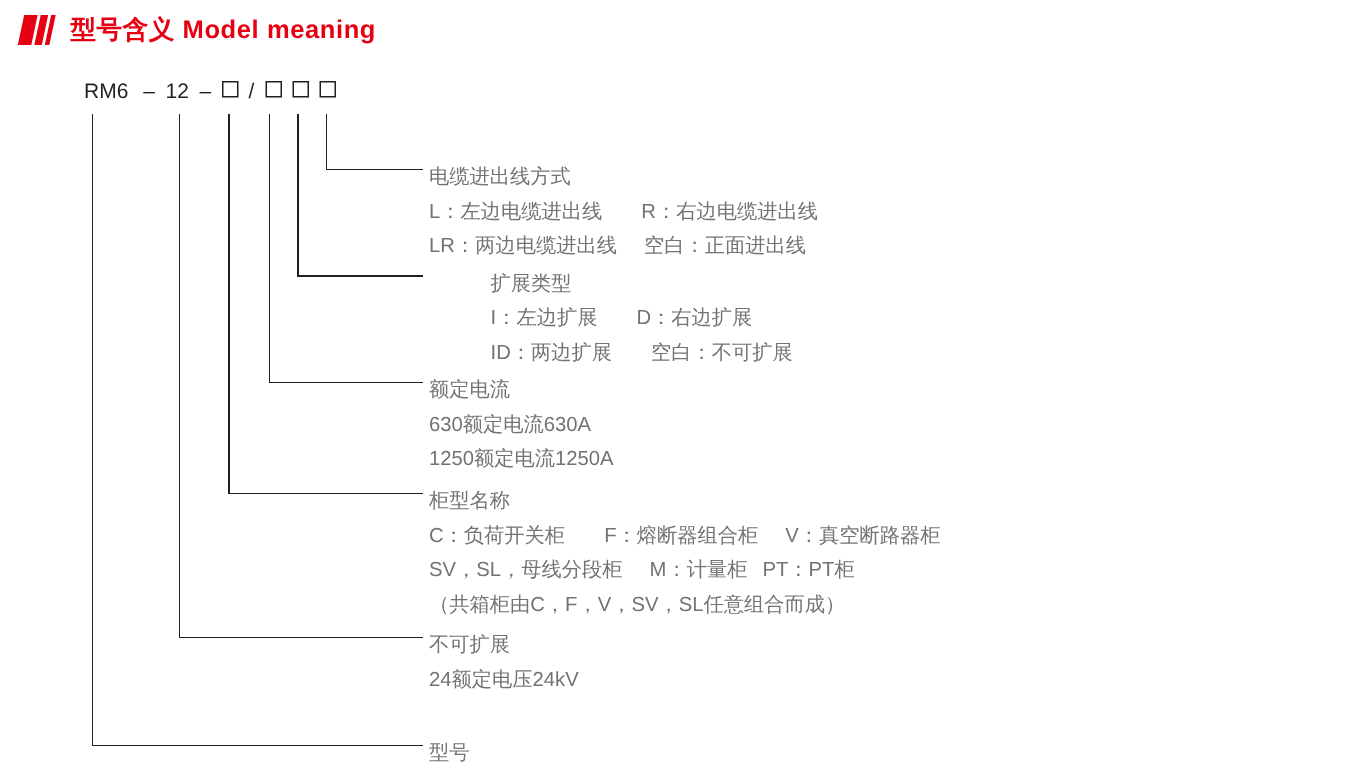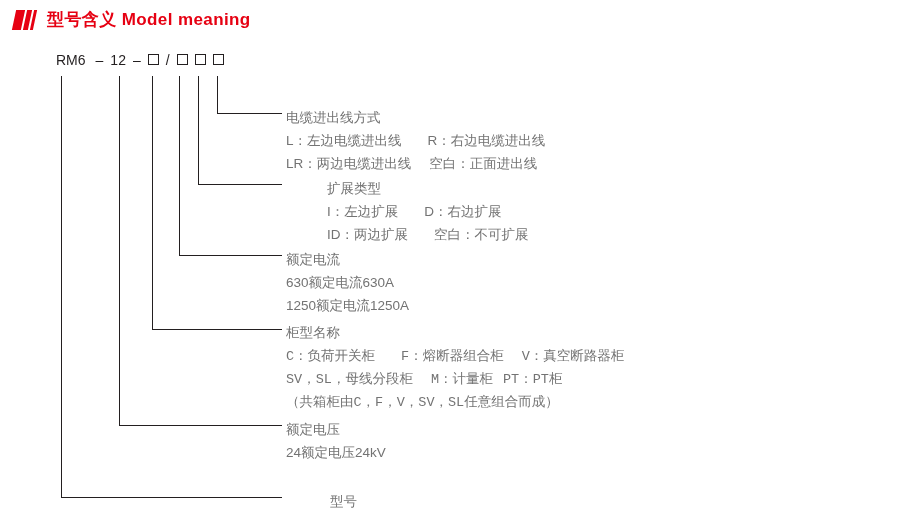--- a/index.html
+++ b/index.html
@@ -114,23 +114,23 @@
   .desc .line {
     display: block;
   }
   .sp3 { display: inline-block; width: 26px; }
   .sp2 { display: inline-block; width: 18px; }
   .sp1 { display: inline-block; width: 10px; }
 
   #blk-cable  { left: 286px; top: 106px; }
   #blk-expand { left: 286px; top: 177px; margin-left: 41px; }
   #blk-current{ left: 286px; top: 248px; }
-  #blk-cabinet{ left: 286px; top: 322px; font-family: Liberation Mono, monospace; }
+  #blk-cabinet{ left: 286px; top: 322px; }
   #blk-voltage{ left: 286px; top: 418px; }
-  #blk-model  { left: 286px; top: 490px; margin-left: 44px; }
+  #blk-model  { left: 286px; top: 490px; }
 </style>
 </head>
 <body>
 
 <div class="page">
 
   <div class="header">
     <div class="header-mark">
       <span class="bar b1"></span>
       <span class="bar b2"></span>
@@ -207,21 +207,21 @@
     <span class="line">
       <span>C：负荷开关柜</span><span class="sp3"></span><span>F：熔断器组合柜</span><span class="sp2"></span><span>V：真空断路器柜</span>
     </span>
     <span class="line">
       <span>SV，SL，母线分段柜</span><span class="sp2"></span><span>M：计量柜</span><span class="sp1"></span><span>PT：PT柜</span>
     </span>
     <span class="line">（共箱柜由C，F，V，SV，SL任意组合而成）</span>
   </div>
 
   <div class="desc" id="blk-voltage">
-    <span class="title">额定电压</span>
+    <span class="title">不可扩展</span>
     <span class="line">24额定电压24kV</span>
   </div>
 
   <div class="desc" id="blk-model">
     <span class="title">型号</span>
   </div>
 
 </div>
 
 </body></html>

